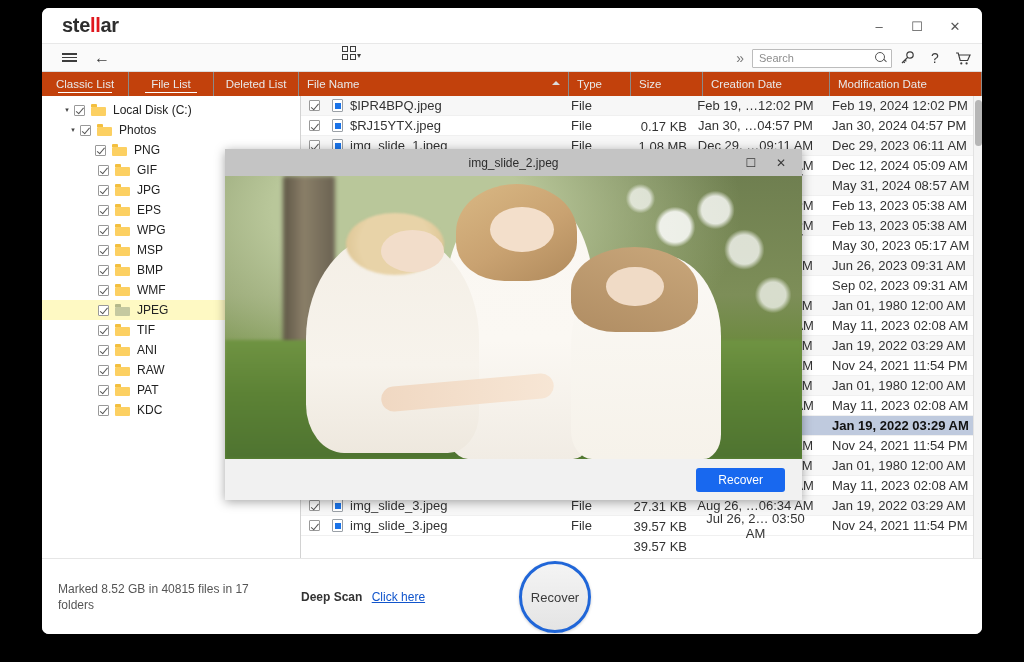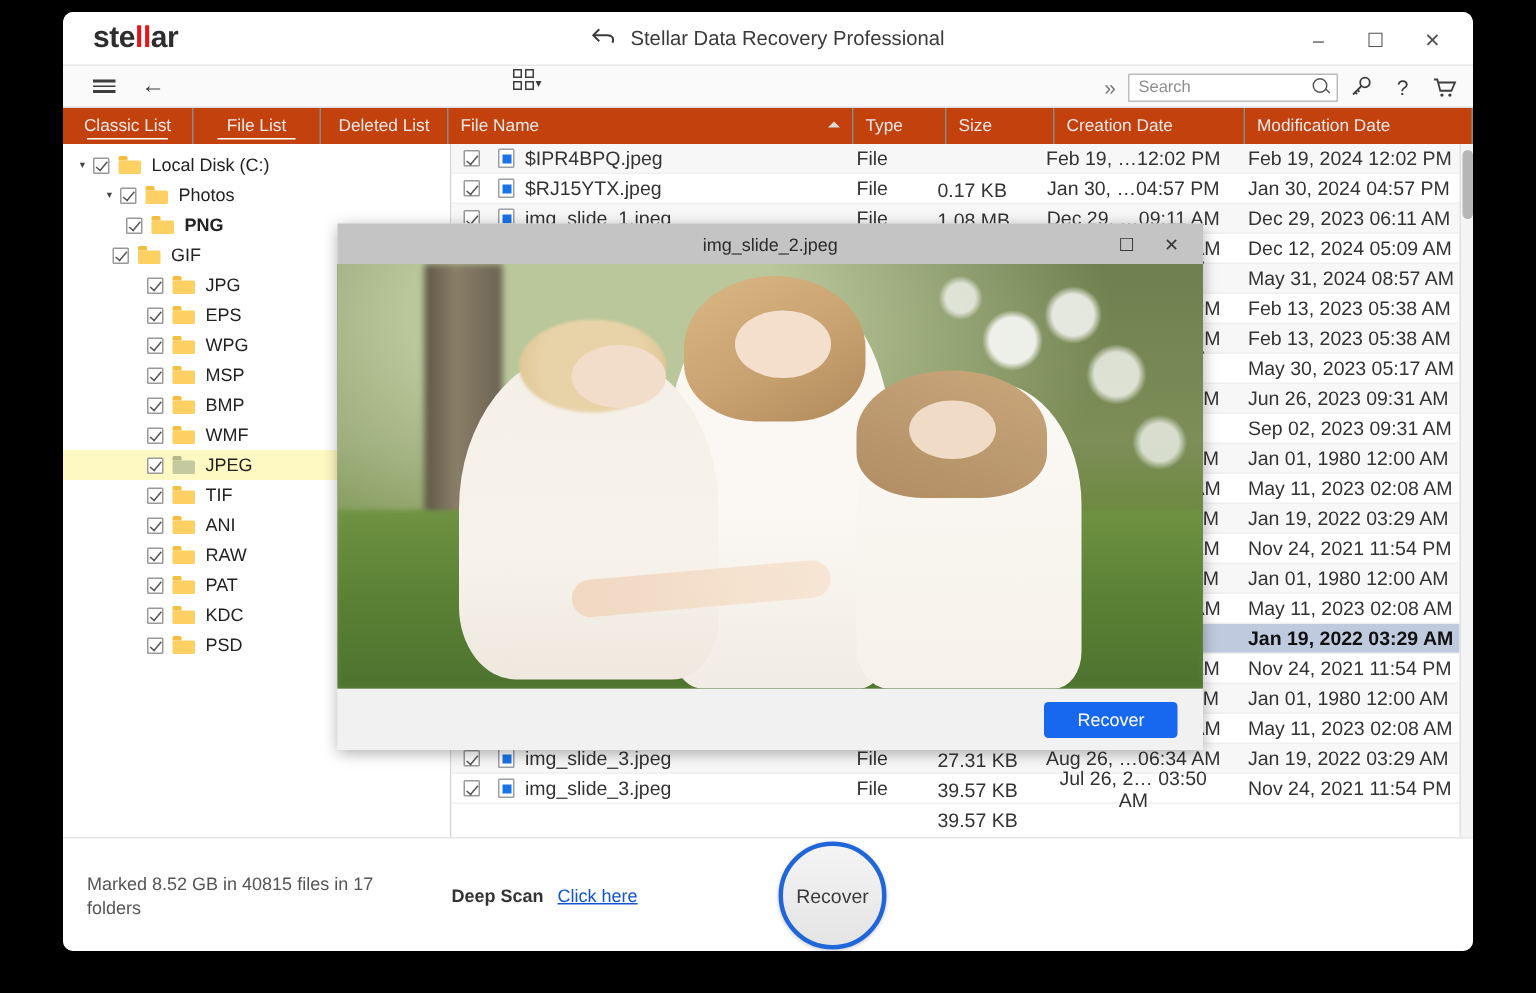--- a/index.html
+++ b/index.html
@@ -221,21 +221,21 @@
     display: flex; align-items: center;
     height: 20px;
     font-size: 13px;
     color: #333;
     border-bottom: 1px solid #f0f0f0;
   }
   .frow.alt { background: #f7f7f7; }
   .frow.sel { background: #bfcade; color: #111; font-weight: bold; }
   .c-name { width: 262px; display: flex; align-items: center; padding-left: 8px; }
   .c-type { width: 62px; padding-left: 8px; }
-  .c-size { width: 72px; text-align: left; padding-right: 10px; margin-top: 41px; }
+  .c-size { width: 72px; text-align: right; padding-right: 10px; margin-top: 41px; }
   .c-cre  { width: 127px; text-align: center; padding-right: 10px; }
   .c-mod  { width: 150px; padding-left: 8px; }
   .fico {
     width: 11px; height: 13px; margin: 0 7px 0 6px; flex: 0 0 11px;
     background: #fff; border: 1px solid #9aa0a6; border-radius: 1px;
     position: relative;
   }
   .fico::after {
     content: ""; position: absolute; left: 1.5px; top: 2.5px;
     width: 6px; height: 6px; background: #1a73e8;
@@ -394,29 +394,20 @@
   }
 </style>
 </head>
 <body>
 
 <div id="app-window">
 
   <div class="titlebar">
     <div class="logo"><span>ste</span><span class="red">ll</span><span>ar</span></div>
 
-    <div class="title-center">
-      <span class="back-arrow-icon">
-        <svg width="17" height="13" viewBox="0 0 17 13">
-            <path d="M5.5 1.5 1.5 5.5 5.5 9.5" fill="none" stroke="#3b3b3b" stroke-width="1.3"></path>
-            <path d="M1.8 5.5H11c3 0 4.6 2 3.3 5" fill="none" stroke="#3b3b3b" stroke-width="1.3"></path>
-          </svg>
-      </span>
-      <span class="ttl">Stellar Data Recovery Professional</span>
-    </div>
 
     <div class="win-btns">
       <div class="win-btn">–</div>
       <div class="win-btn">☐</div>
       <div class="win-btn">✕</div>
     </div>
   </div>
 
   <div class="toolbar">
     <div class="tb-icon hamburger">
@@ -486,48 +477,48 @@
         <span>Creation Date</span>
       </div>
     <div class="col-head" style="flex:1">
         <span>Modification Date</span>
       </div>
   </div>
 
   <div class="body">
 
     <div class="sidebar" id="tree">
-        <div class="tree-row" style="padding-left: 6px;">
+        <div class="tree-row" style="padding-left: 18px;">
           <span class="twisty">▾</span>
           <span class="cbx"></span>
           <span class="folder">
             <span class="tabtop"></span>
             <span class="bodyf"></span>
           </span>
           <span>Local Disk (C:)</span>
         </div>
         <div class="tree-row" style="padding-left: 24px;">
           <span class="twisty">▾</span>
           <span class="cbx"></span>
           <span class="folder">
             <span class="tabtop"></span>
             <span class="bodyf"></span>
           </span>
           <span>Photos</span>
         </div>
-        <div class="tree-row" style="padding-left: 28px; font-weight: bold;">
+        <div class="tree-row" style="padding-left: 39px;">
           <span class="twisty"></span>
           <span class="cbx"></span>
           <span class="folder">
             <span class="tabtop"></span>
             <span class="bodyf"></span>
           </span>
           <span>PNG</span>
         </div>
-        <div class="tree-row" style=" margin-left: 19px;">
+        <div class="tree-row" style="padding-left: 42px;">
           <span class="twisty"></span>
           <span class="cbx"></span>
           <span class="folder">
             <span class="tabtop"></span>
             <span class="bodyf"></span>
           </span>
           <span>GIF</span>
         </div>
         <div class="tree-row" style="padding-left: 42px;">
           <span class="twisty"></span>
@@ -629,29 +620,20 @@
           <span>PAT</span>
         </div>
         <div class="tree-row" style="padding-left: 42px;">
           <span class="twisty"></span>
           <span class="cbx"></span>
           <span class="folder">
             <span class="tabtop"></span>
             <span class="bodyf"></span>
           </span>
           <span>KDC</span>
-        </div>
-        <div class="tree-row" style="padding-left: 42px;">
-          <span class="twisty"></span>
-          <span class="cbx"></span>
-          <span class="folder">
-            <span class="tabtop"></span>
-            <span class="bodyf"></span>
-          </span>
-          <span>PSD</span>
         </div>
       </div>
 
     <div class="filelist">
       <div id="rows">
           <div class="frow alt">
             <div class="c-name">
               <span class="cbx"></span>
               <span class="fico"></span>
               <span>$IPR4BPQ.jpeg</span>

